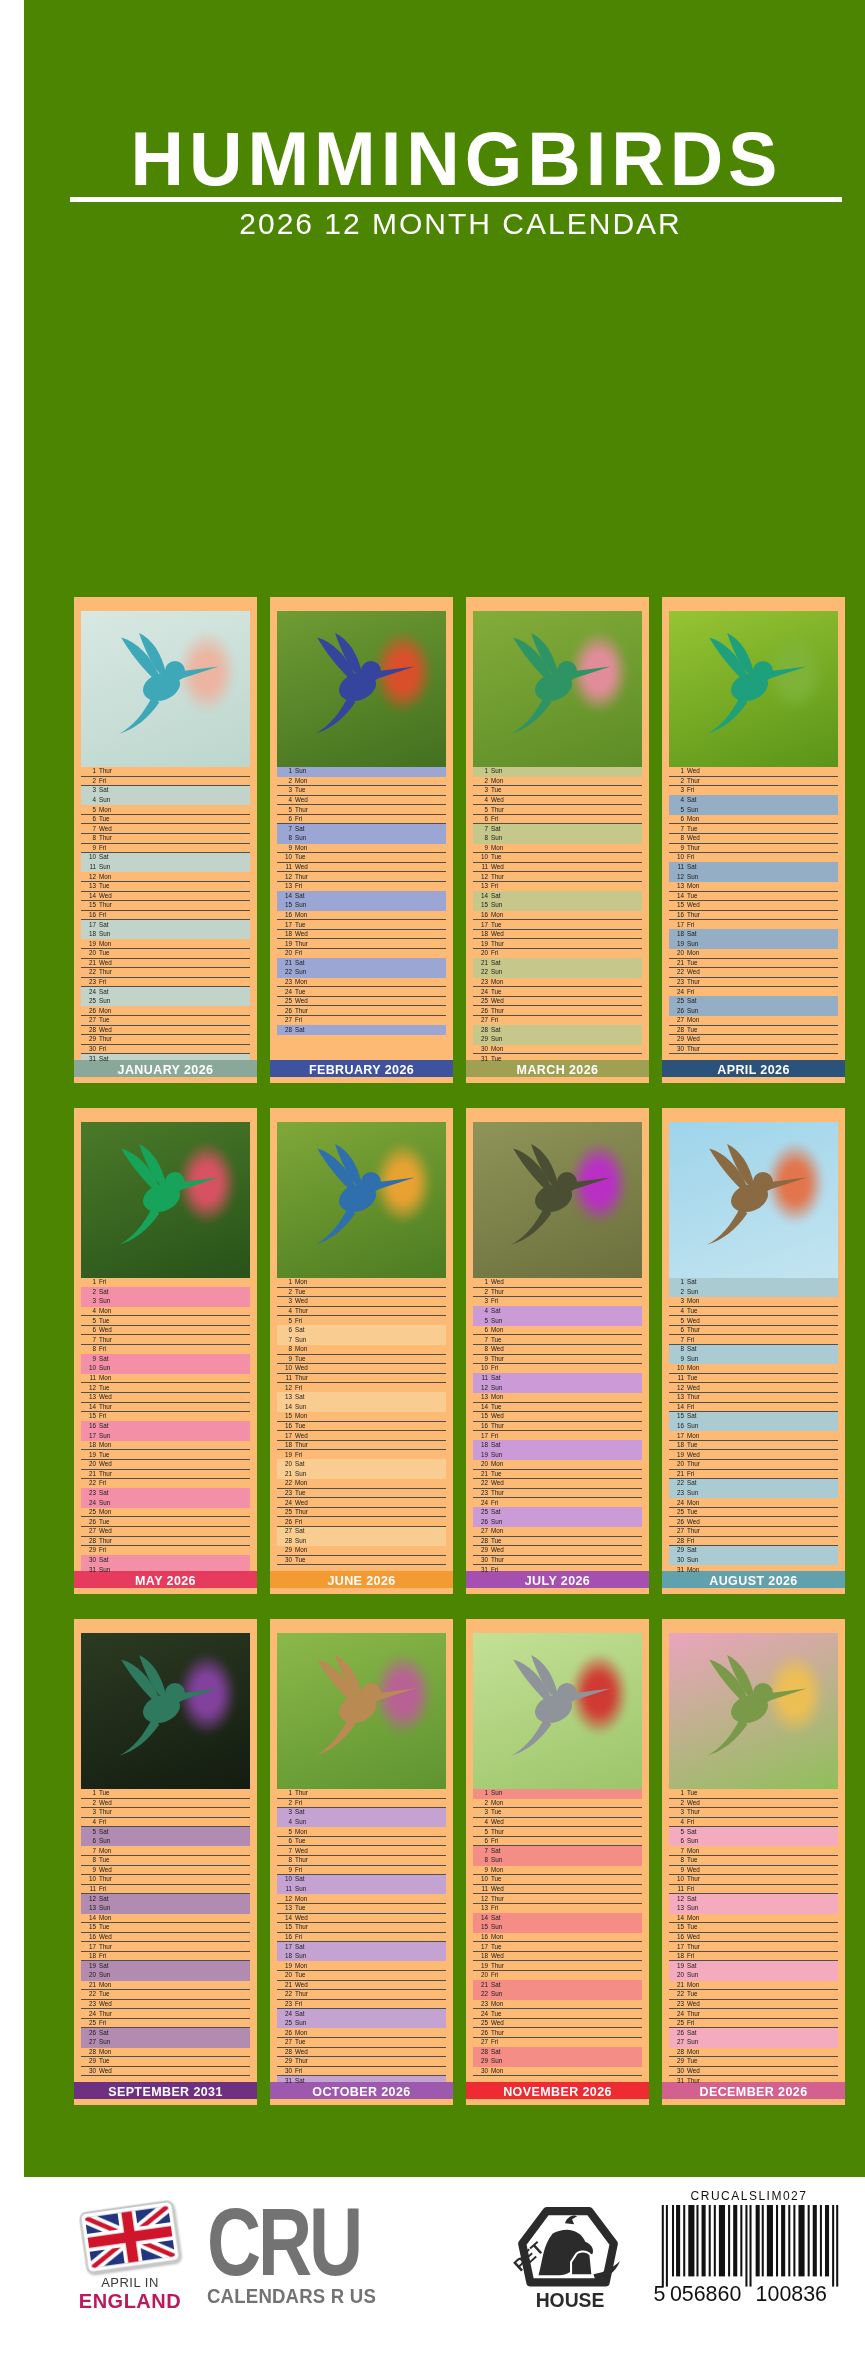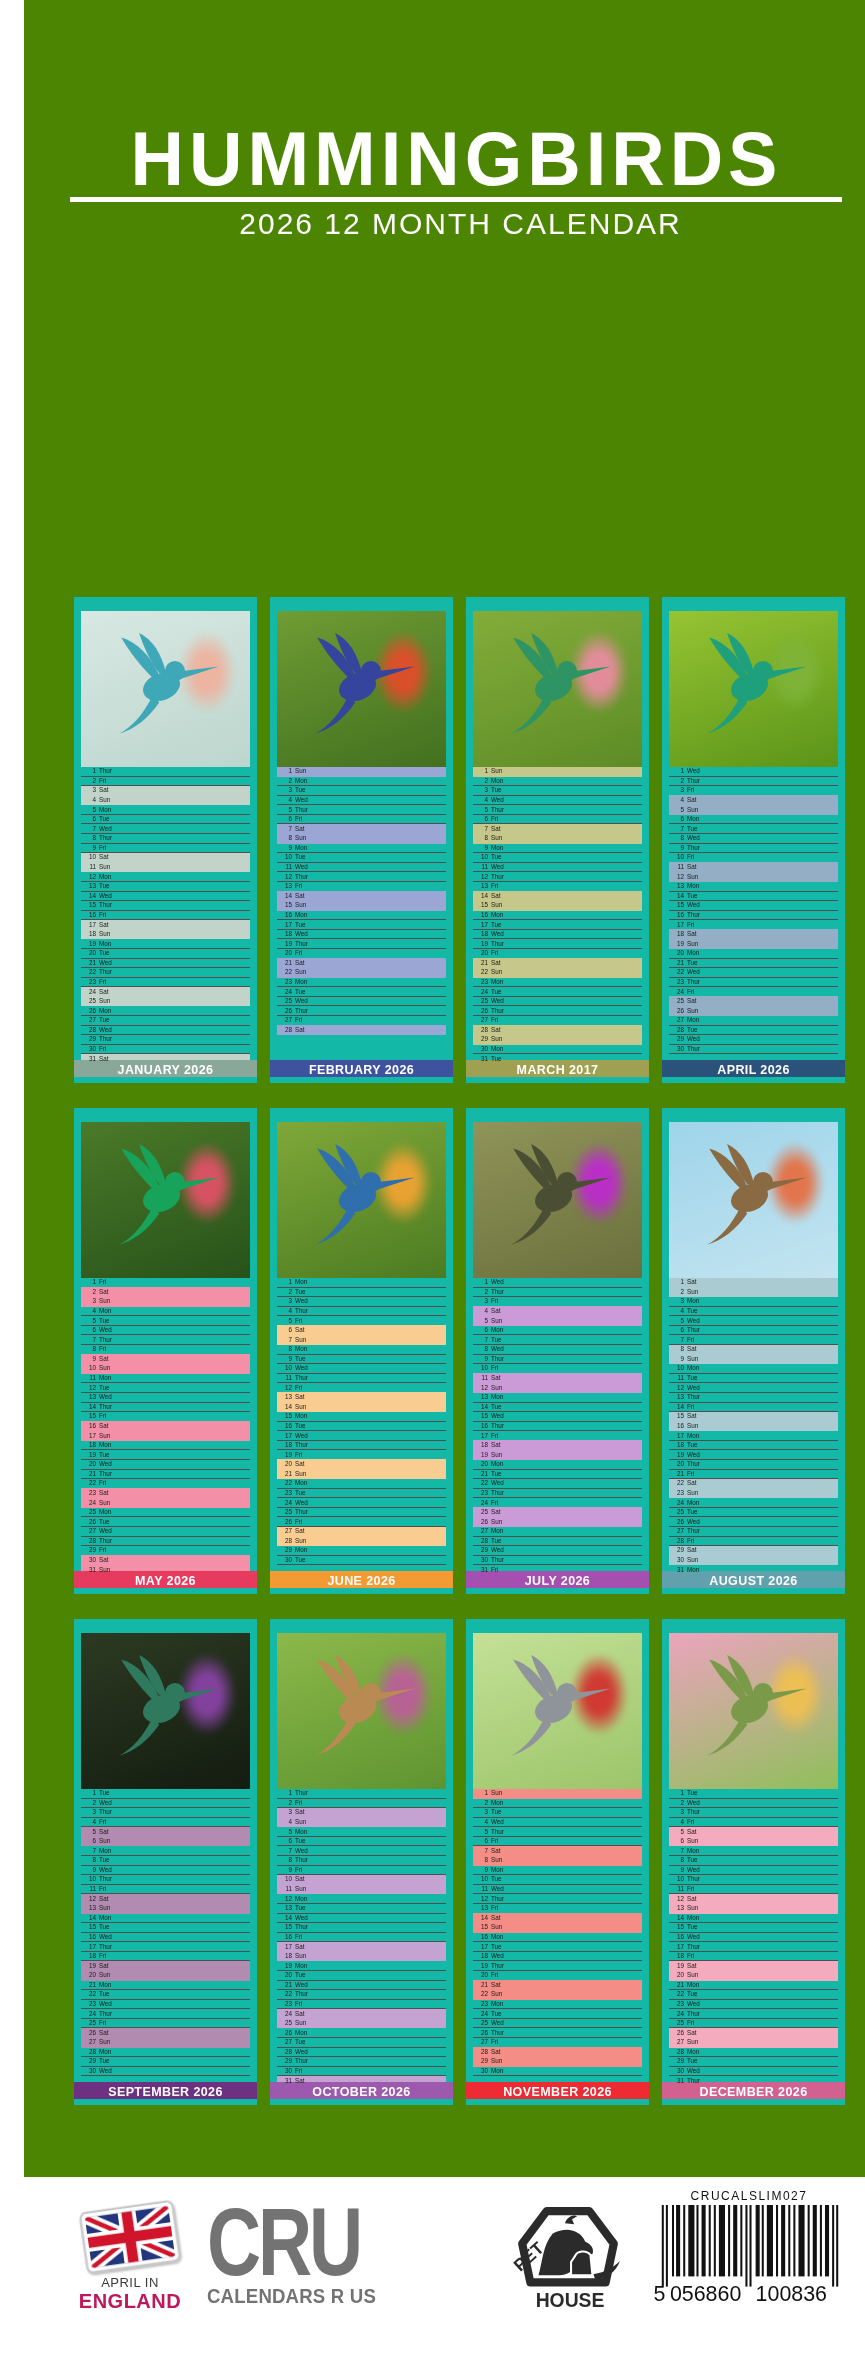--- a/index.html
+++ b/index.html
@@ -12,21 +12,21 @@
          font-size:74px;font-weight:bold;letter-spacing:5px;line-height:74px;
          transform:scaleY(1.02);}
   .title-underline{position:absolute;top:197px;left:46px;width:772px;height:5px;background:#fff;}
   .subtitle{position:absolute;top:207px;left:4px;width:865px;margin:0;
             font-size:30px;font-weight:400;letter-spacing:2px;line-height:34px;}
 
   
   .grid{position:absolute;top:597px;left:50px;width:772px;
         display:grid;grid-template-columns:repeat(4,183px);grid-auto-rows:486px;
         column-gap:13px;row-gap:25px;}
-  .card{position:relative;background:#14b8a6;box-sizing:border-box;
+  .card{position:relative;background:#fdba74;box-sizing:border-box;
         padding:14px 7px 0;overflow:hidden;}
   .photo{position:relative;height:156px;overflow:hidden;
          background:linear-gradient(160deg,var(--sky),var(--ground));}
   .accent-blob{position:absolute;top:6px;right:4px;width:78px;height:110px;
          background:radial-gradient(closest-side,var(--accent) 0%,var(--accent) 35%,transparent 75%);
          filter:blur(3px);opacity:.9;}
   .bird-svg{position:absolute;left:50%;top:50%;width:112px;height:112px;
          transform:translate(-50%,-54%);color:var(--bird);}
   .days{height:297px;display:flex;flex-direction:column;overflow:hidden;}
   .day-row{position:relative;flex:0 0 9.58px;box-sizing:border-box;
@@ -468,21 +468,21 @@
           <div class="day-row">
             <span class="num">30</span>
             <span class="dow">Mon</span>
           </div>
           <div class="day-row">
             <span class="num">31</span>
             <span class="dow">Tue</span>
           </div>
         </div>
       <div class="banner">
-        <span>MARCH 2017</span>
+        <span>MARCH 2026</span>
       </div>
     </div>
       <div class="card" style="--banner: #2a527b; --hl: #93aec5; --sky: #96c433; --ground: #5a9418; --accent: #7fb43a; --bird: #1fa07c;">
       <div class="photo">
         <div class="accent-blob"></div>
         <svg class="bird-svg" viewBox="0 0 100 100">
           <use href="#bird-shape"></use>
         </svg>
       </div>
       <div class="days">
@@ -1278,21 +1278,21 @@
           <div class="day-row">
             <span class="num">29</span>
             <span class="dow">Tue</span>
           </div>
           <div class="day-row">
             <span class="num">30</span>
             <span class="dow">Wed</span>
           </div>
         </div>
       <div class="banner">
-        <span>SEPTEMBER 2026</span>
+        <span>SEPTEMBER 2031</span>
       </div>
     </div>
       <div class="card" style="--banner: #9d59ad; --hl: #c4a3d3; --sky: #8cb84a; --ground: #5e9430; --accent: #c05a9e; --bird: #b98a52;">
       <div class="photo">
         <div class="accent-blob"></div>
         <svg class="bird-svg" viewBox="0 0 100 100">
           <use href="#bird-shape"></use>
         </svg>
       </div>
       <div class="days">

